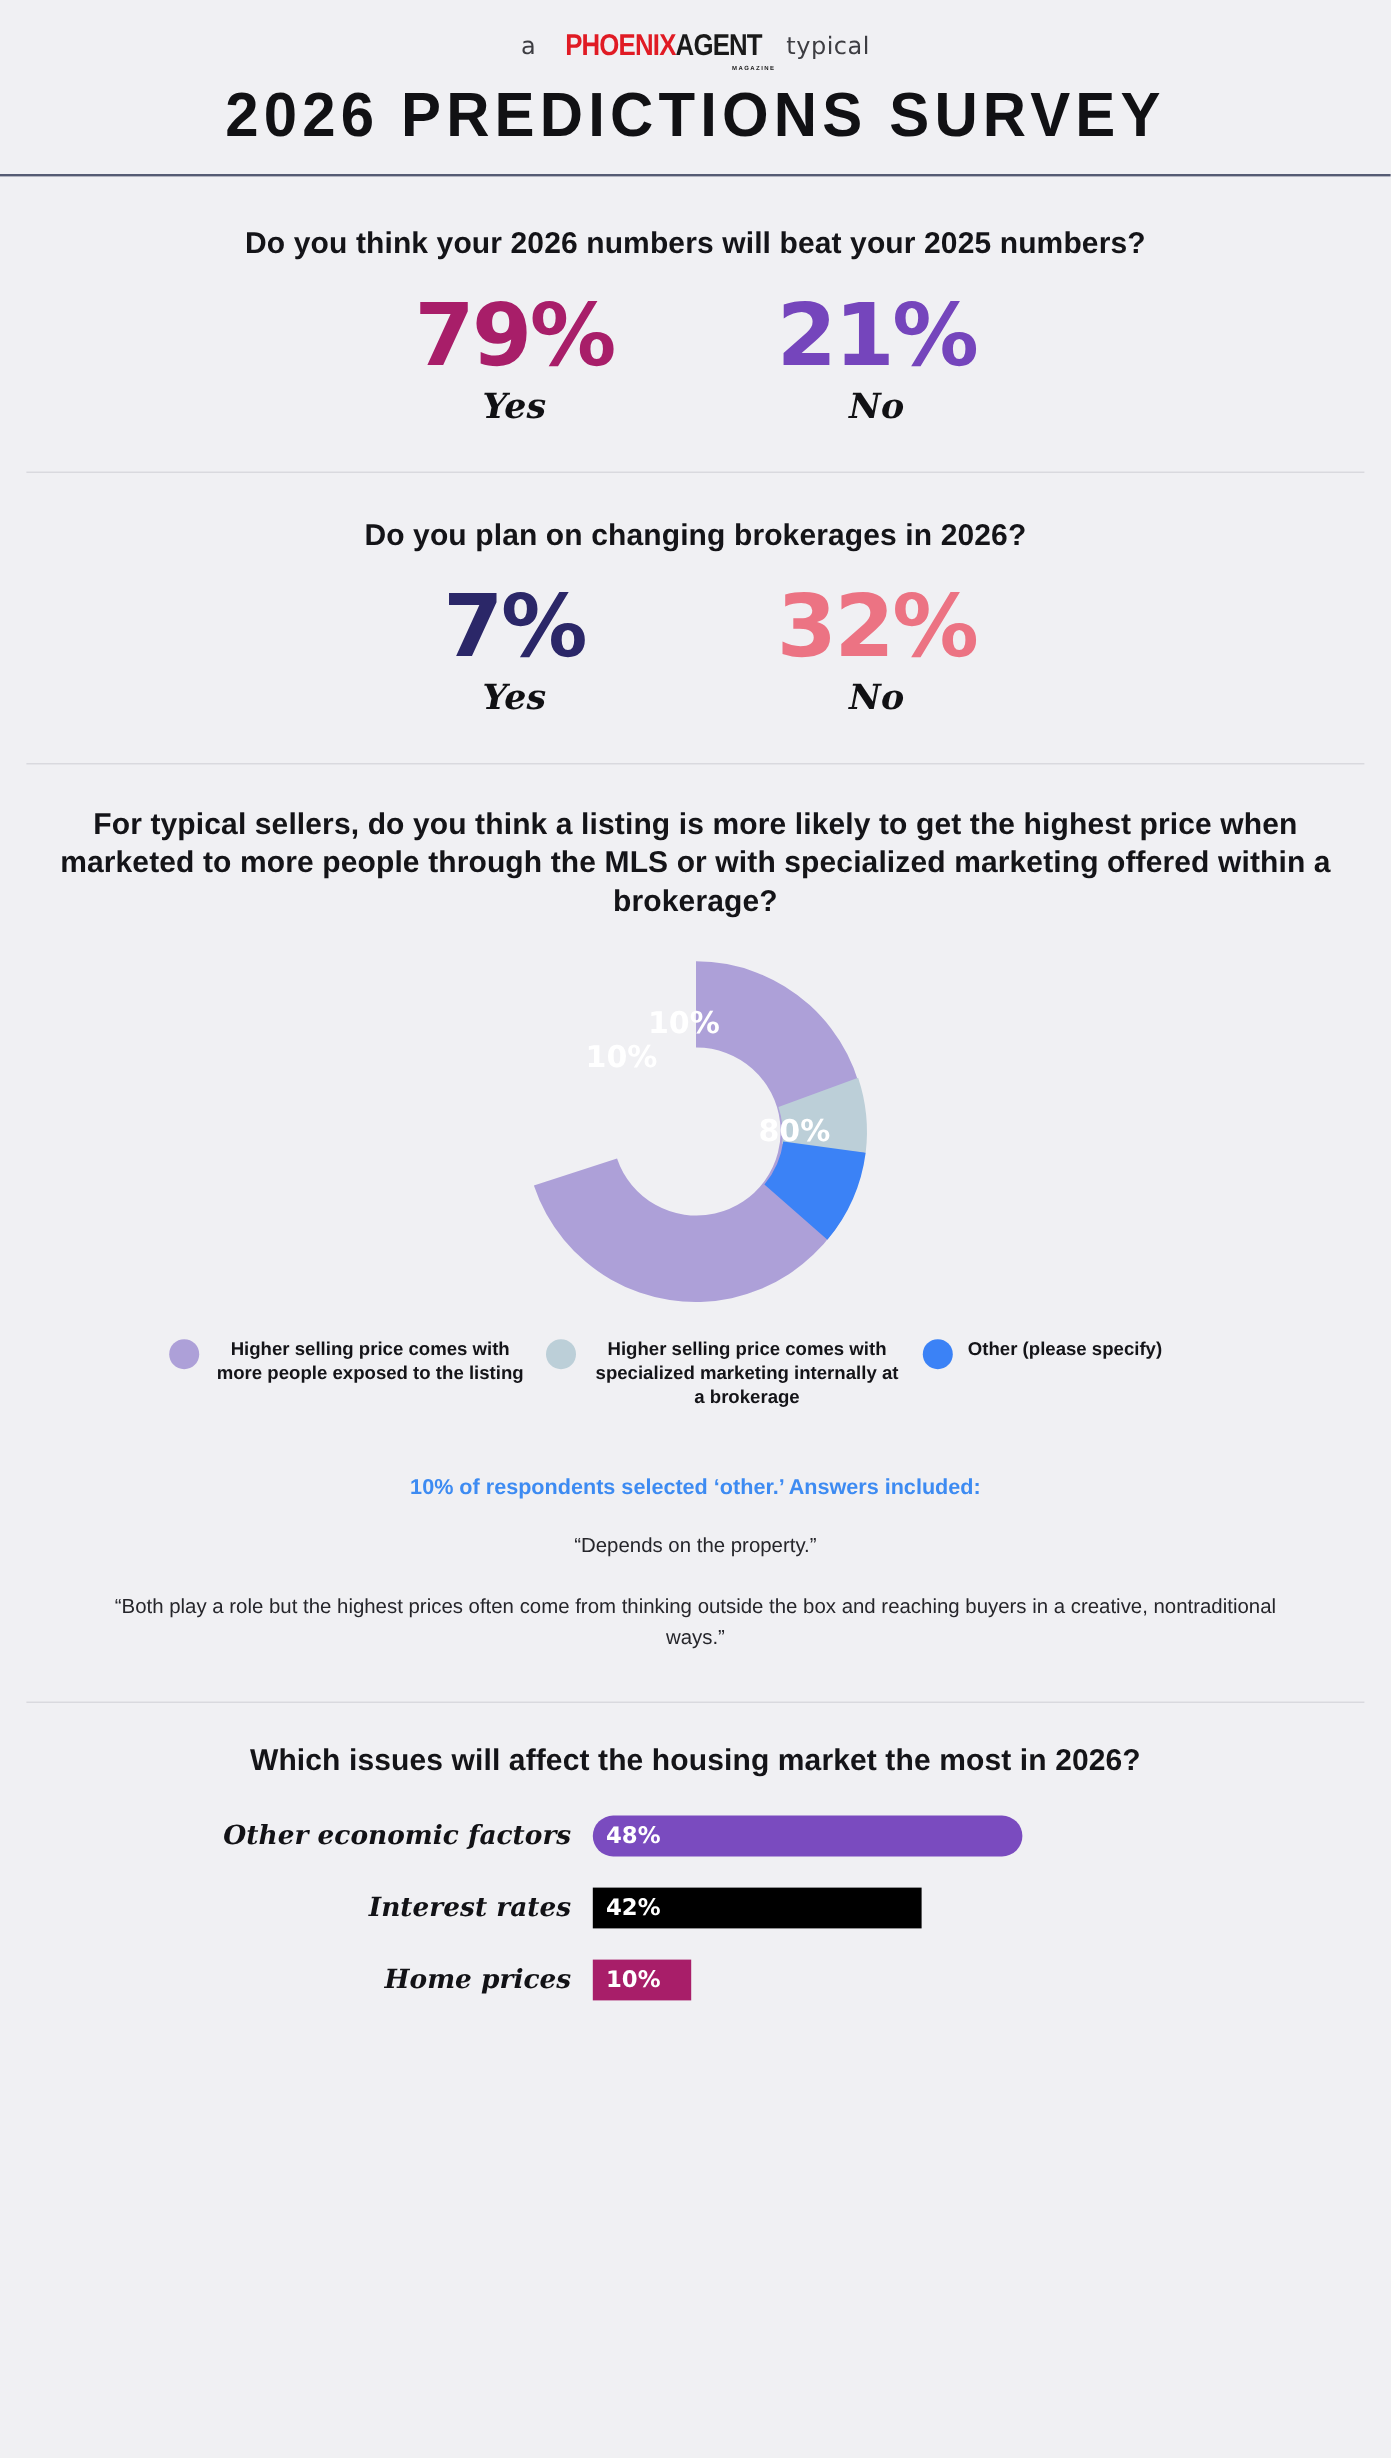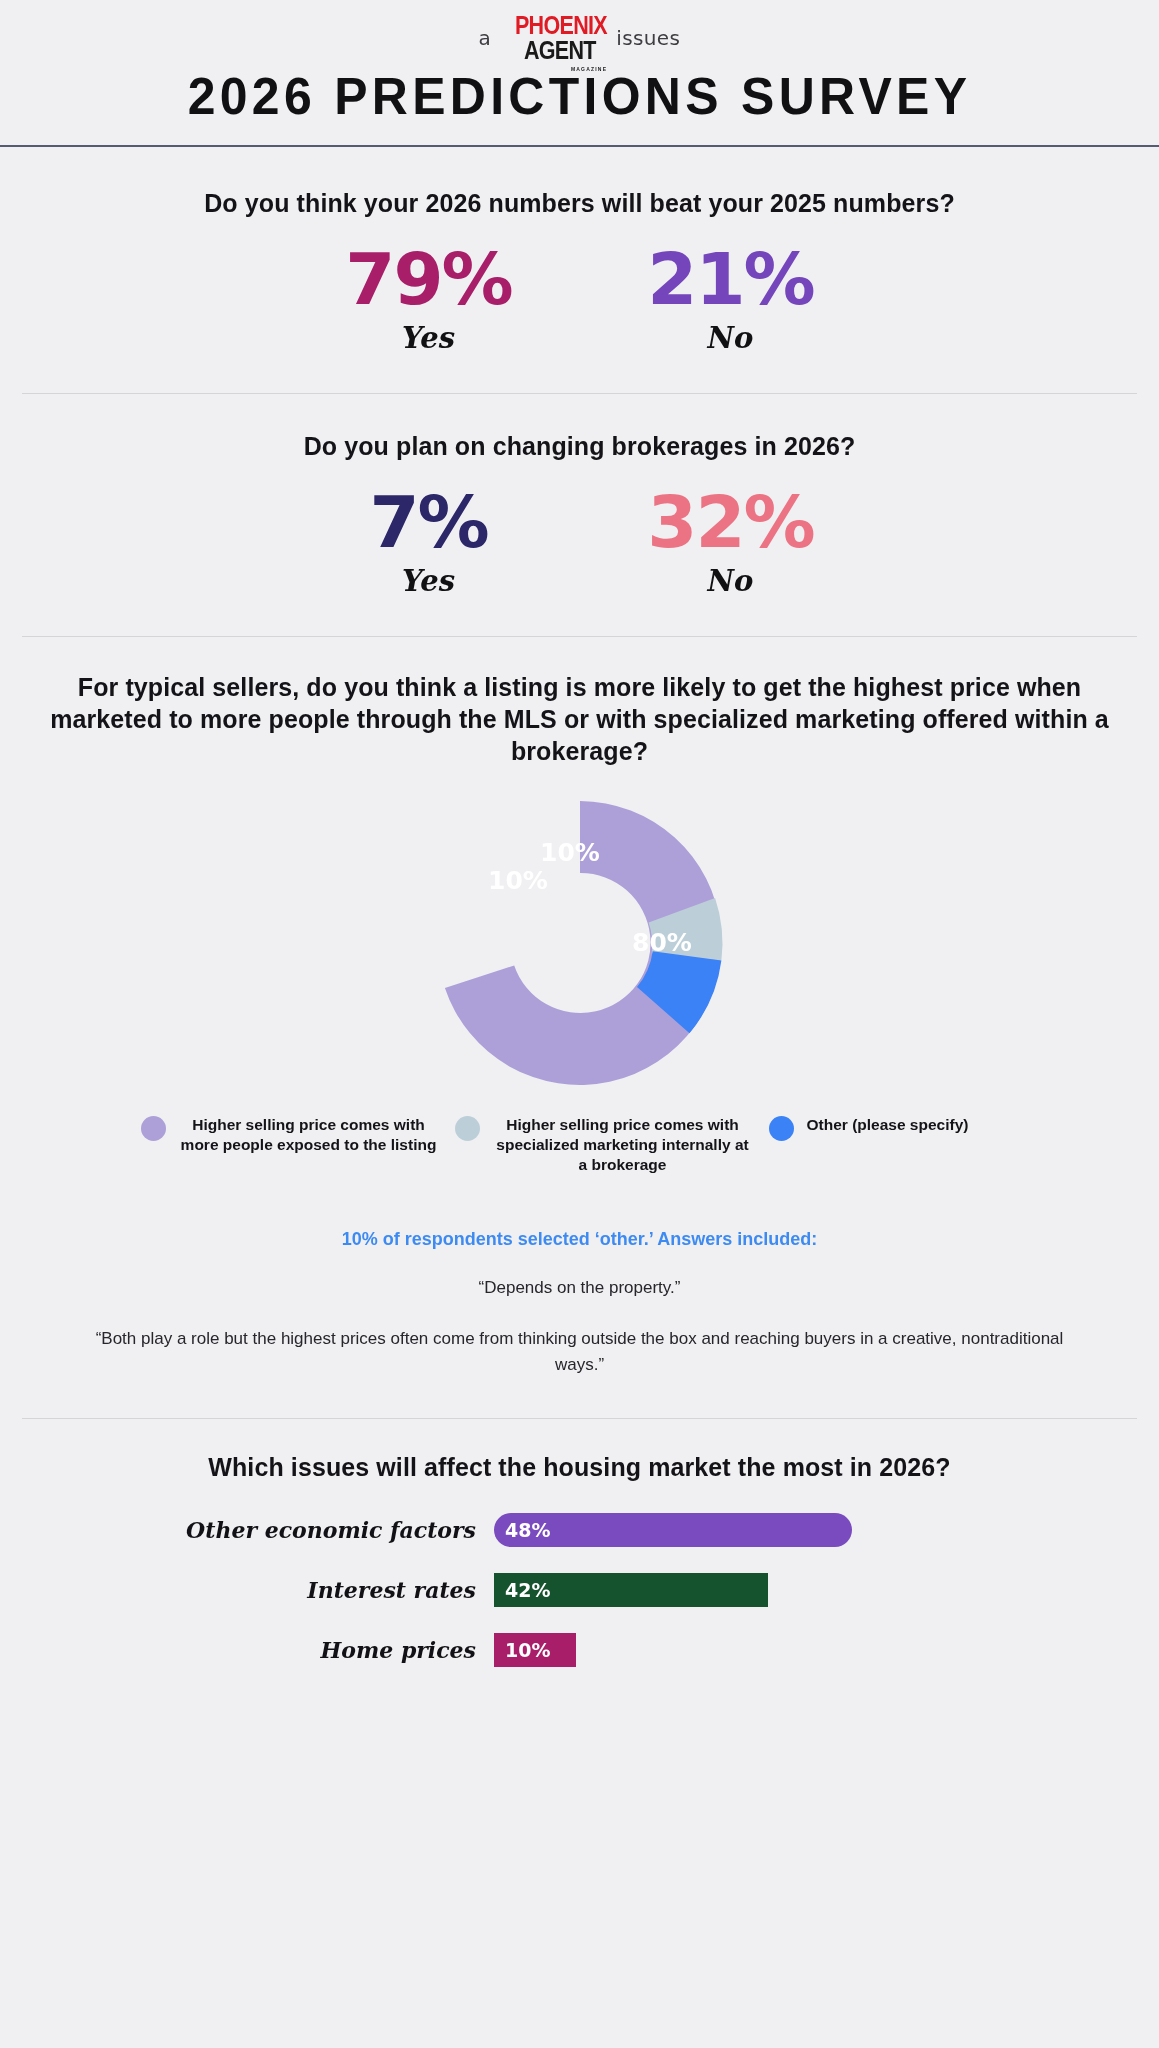--- a/index.html
+++ b/index.html
@@ -14,21 +14,21 @@
   .header { padding-top: 24px; text-align: center; }
 
   .kicker {
     display: flex; align-items: center; justify-content: center;
     gap: 9px; height: 28px;
   }
   .kicker .word {
     font-size: 20px; color: #3d3d42; letter-spacing: .4px;
     font-family: "DejaVu Sans", sans-serif; font-weight: 400;
   }
-  .logo { display: inline-flex; align-items: flex-end; position: relative; flex-direction: column; }
+  .logo { display: inline-flex; position: relative; }
   .logo .ph {
     font-family: "Liberation Sans Narrow", "Liberation Sans", sans-serif;
     font-weight: 700; font-size: 25px; line-height: 25px;
     color: #e01b24; letter-spacing: -.8px;
     transform: scaleX(.86); transform-origin: right bottom;
   }
   .logo .ag {
     font-family: "Liberation Sans Narrow", "Liberation Sans", sans-serif;
     font-weight: 700; font-size: 25px; line-height: 25px;
     color: #1a1a1a; letter-spacing: -.8px;
@@ -139,21 +139,21 @@
 
 <div class="header">
 
   <div class="kicker">
     <span class="word">a</span>
     <span class="logo">
       <span class="ph">PHOENIX</span>
       <span class="ag">AGENT</span>
       <span class="mag">MAGAZINE</span>
     </span>
-    <span class="word">issues</span>
+    <span class="word">typical</span>
   </div>
 
   <h1 class="title">2026 PREDICTIONS SURVEY</h1>
 </div>
 
 <div class="rule-dark"></div>
 
 <div class="qblock" style="padding-top:40px;">
   <div class="question">Do you think your 2026 numbers will beat your 2025 numbers?</div>
   <div class="pct-row">
@@ -228,20 +228,20 @@
 <div class="qblock" style="padding-top:32px; padding-bottom:40px;">
   <div class="question">Which issues will affect the housing market the most in 2026?</div>
 
   <div class="bars">
     <div class="bar-row">
       <div class="bar-label">Other economic factors</div>
       <div class="bar" style="background:#7a4bbf; width:358px;border-radius:17px;">48%</div>
     </div>
     <div class="bar-row">
       <div class="bar-label">Interest rates</div>
-      <div class="bar" style="background:#14532d; width:274px;">42%</div>
+      <div class="bar" style="background:#000000; width:274px;">42%</div>
     </div>
     <div class="bar-row">
       <div class="bar-label">Home prices</div>
       <div class="bar" style="background:#a81e69; width:82px;">10%</div>
     </div>
   </div>
 </div>
 
 </body></html>

